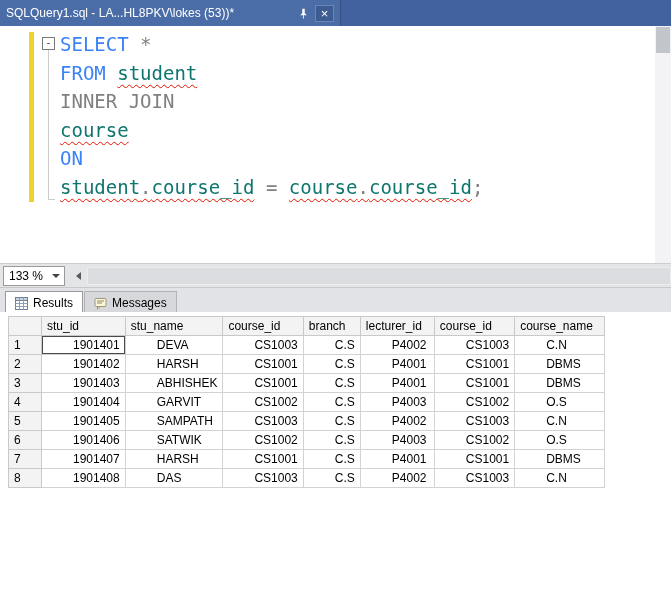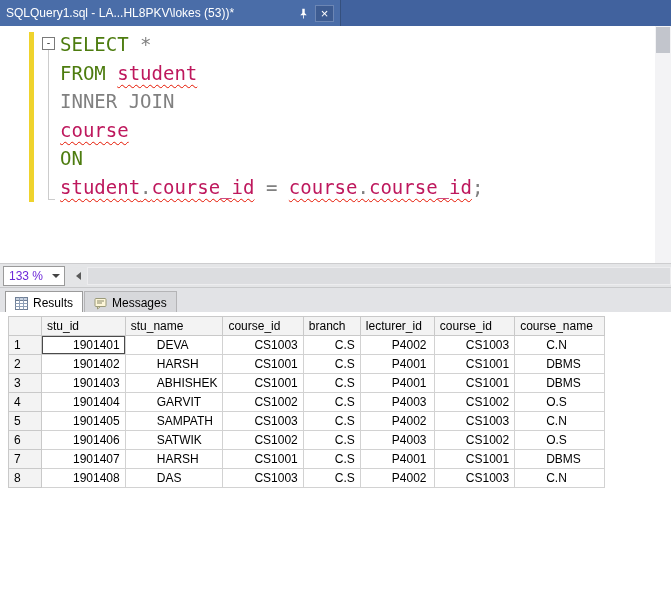--- a/index.html
+++ b/index.html
@@ -20,34 +20,34 @@
   
   .editor{position:absolute;left:0;top:26px;width:100%;height:237px;background:#fff;}
   .change-bar{position:absolute;left:29px;top:6px;width:5px;height:170px;background:#efd32d;}
   .outline-box{position:absolute;left:42px;top:11px;width:13px;height:13px;border:1px solid #7a7a7a;
                box-sizing:border-box;background:#fff;color:#333;
                font:10px/10px "DejaVu Sans Mono",monospace;text-align:center;}
   .outline-vline{position:absolute;left:48px;top:24px;width:1px;height:150px;background:#cccccc;}
   .outline-tick{position:absolute;left:48px;top:173px;width:7px;height:1px;background:#cccccc;}
   .code{position:absolute;left:60px;top:4px;font-family:"DejaVu Sans Mono","Liberation Mono",monospace;
         font-size:19px;line-height:28.5px;white-space:pre;}
-  .tok-keyword{color:#4d7c0f;}
+  .tok-keyword{color:#3b82f6;}
   .tok-plain{color:#1e1e1e;}
   .tok-operator{color:#808080;}
-  .tok-error{color:#be185d;text-decoration:underline wavy #e51400;text-decoration-thickness:1px;text-underline-offset:4px;}
+  .tok-error{color:#0f766e;text-decoration:underline wavy #e51400;text-decoration-thickness:1px;text-underline-offset:4px;}
   .tok-error_op{color:#808080;text-decoration:underline wavy #e51400;text-decoration-thickness:1px;text-underline-offset:4px;}
   .vscroll{position:absolute;right:0;top:0;width:16px;height:100%;background:#f3f3f5;}
   .vscroll .thumb{position:absolute;left:1px;right:1px;top:1px;height:26px;background:#c2c5cc;}
 
   
   .bottombar{position:absolute;left:0;top:263px;width:100%;height:24px;background:#e4e5e7;
              border-top:1px solid #cdcdcf;box-sizing:border-box;}
   .zoom{position:absolute;left:3px;top:2px;width:62px;height:20px;background:#fff;
         border:1px solid #9a9a9a;box-sizing:border-box;display:flex;align-items:center;}
-  .zoom .zlabel{flex:1;font-size:12px;color:#6d28d9;padding-left:5px;}
+  .zoom .zlabel{flex:1;font-size:12px;color:#000000;padding-left:5px;}
   .zoom .chev{width:0;height:0;border-left:4px solid transparent;border-right:4px solid transparent;
               border-top:4px solid #444;margin-right:4px;}
   .hl-arrow{position:absolute;left:70px;top:3px;width:17px;height:18px;background:#e4e5e7;
             display:flex;align-items:center;justify-content:center;}
   .hl-arrow .tri{width:0;height:0;border-top:4px solid transparent;border-bottom:4px solid transparent;
                  border-right:5px solid #5a5a5a;}
   .htrack{position:absolute;left:87px;right:0;top:3px;height:18px;background:#ededef;}
   .htrack .thumb{position:absolute;left:1px;right:1px;top:1px;bottom:1px;background:#dcdde0;}
 
   

